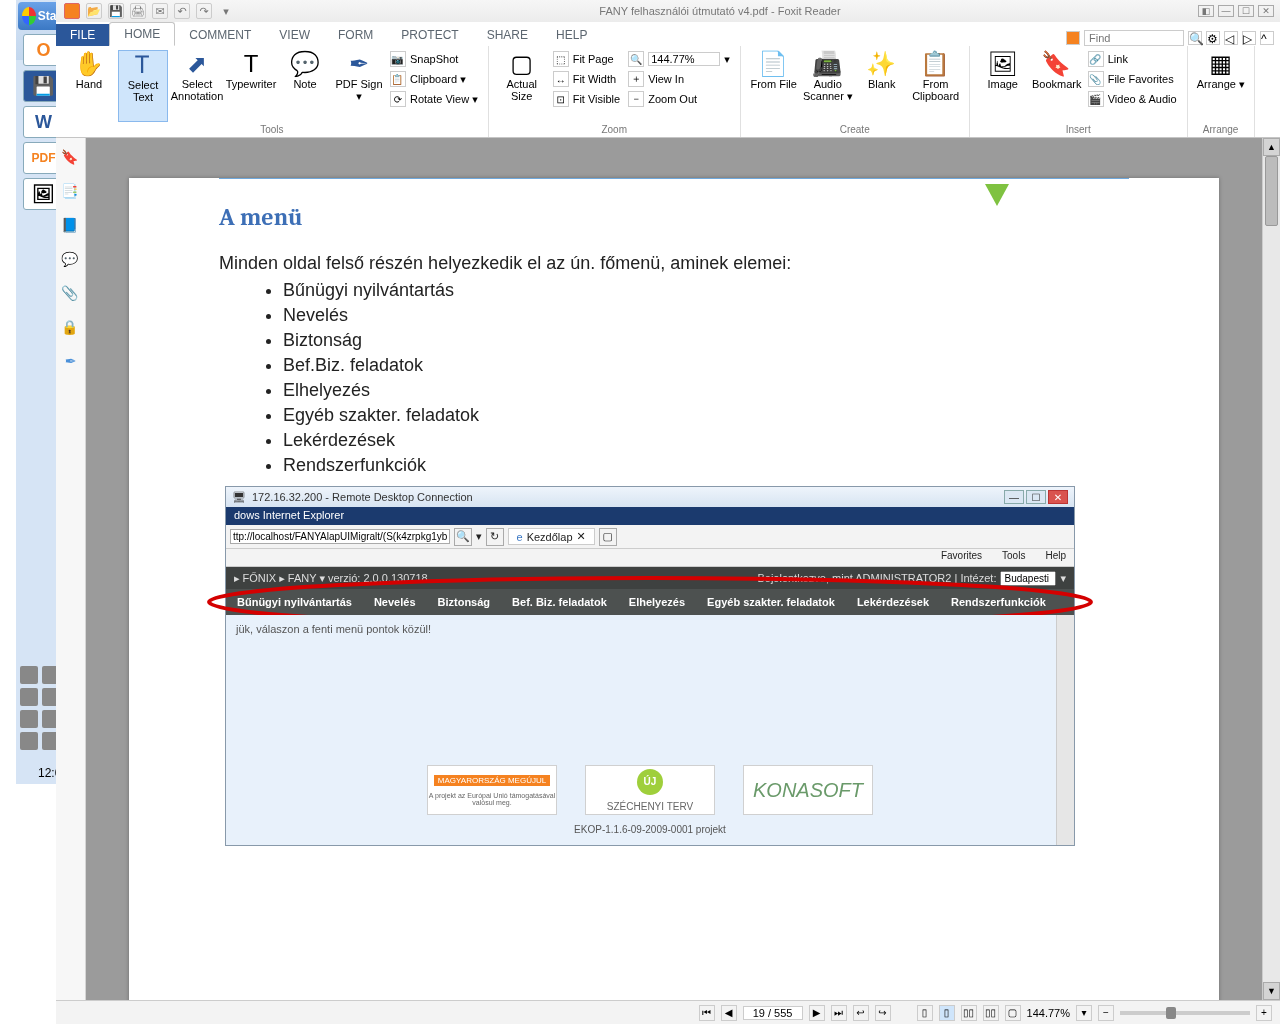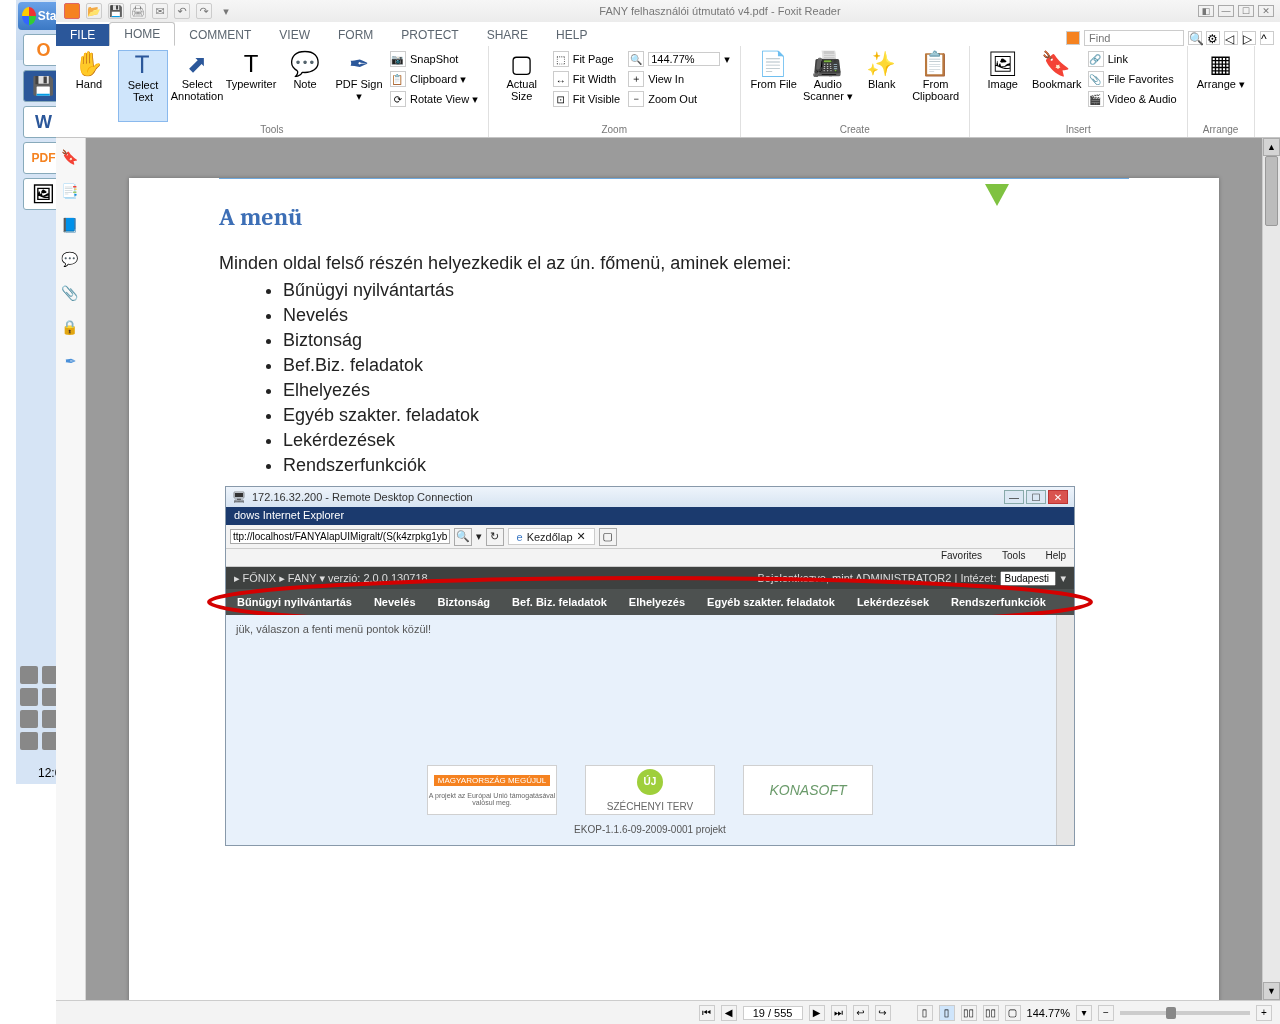--- a/index.html
+++ b/index.html
@@ -394,21 +394,21 @@
               <span>jük, válaszon a fenti menü pontok közül!</span>
               <div class="logos">
                 <div class="logo">
                   <span class="bar">MAGYARORSZÁG MEGÚJUL</span>
                   <span style="font-size:7px">A projekt az Európai Unió támogatásával valósul meg.</span>
                 </div>
                 <div class="logo">
                   <span class="ujic">ÚJ</span>
                   <span>SZÉCHENYI TERV</span>
                 </div>
-                <div class="logo" style="font-style:italic;color:#6a9a6a;font-size:14px">
+                <div class="logo" style="font-style:italic;color:#6a9a6a;font-size:20px">
                   <span>KONASOFT</span>
                 </div>
               </div>
               <div class="ekop">EKOP-1.1.6-09-2009-0001 projekt</div>
               <div class="rdp-scroll"></div>
             </div>
           </div>
         </div>
       </div>
     </div>

